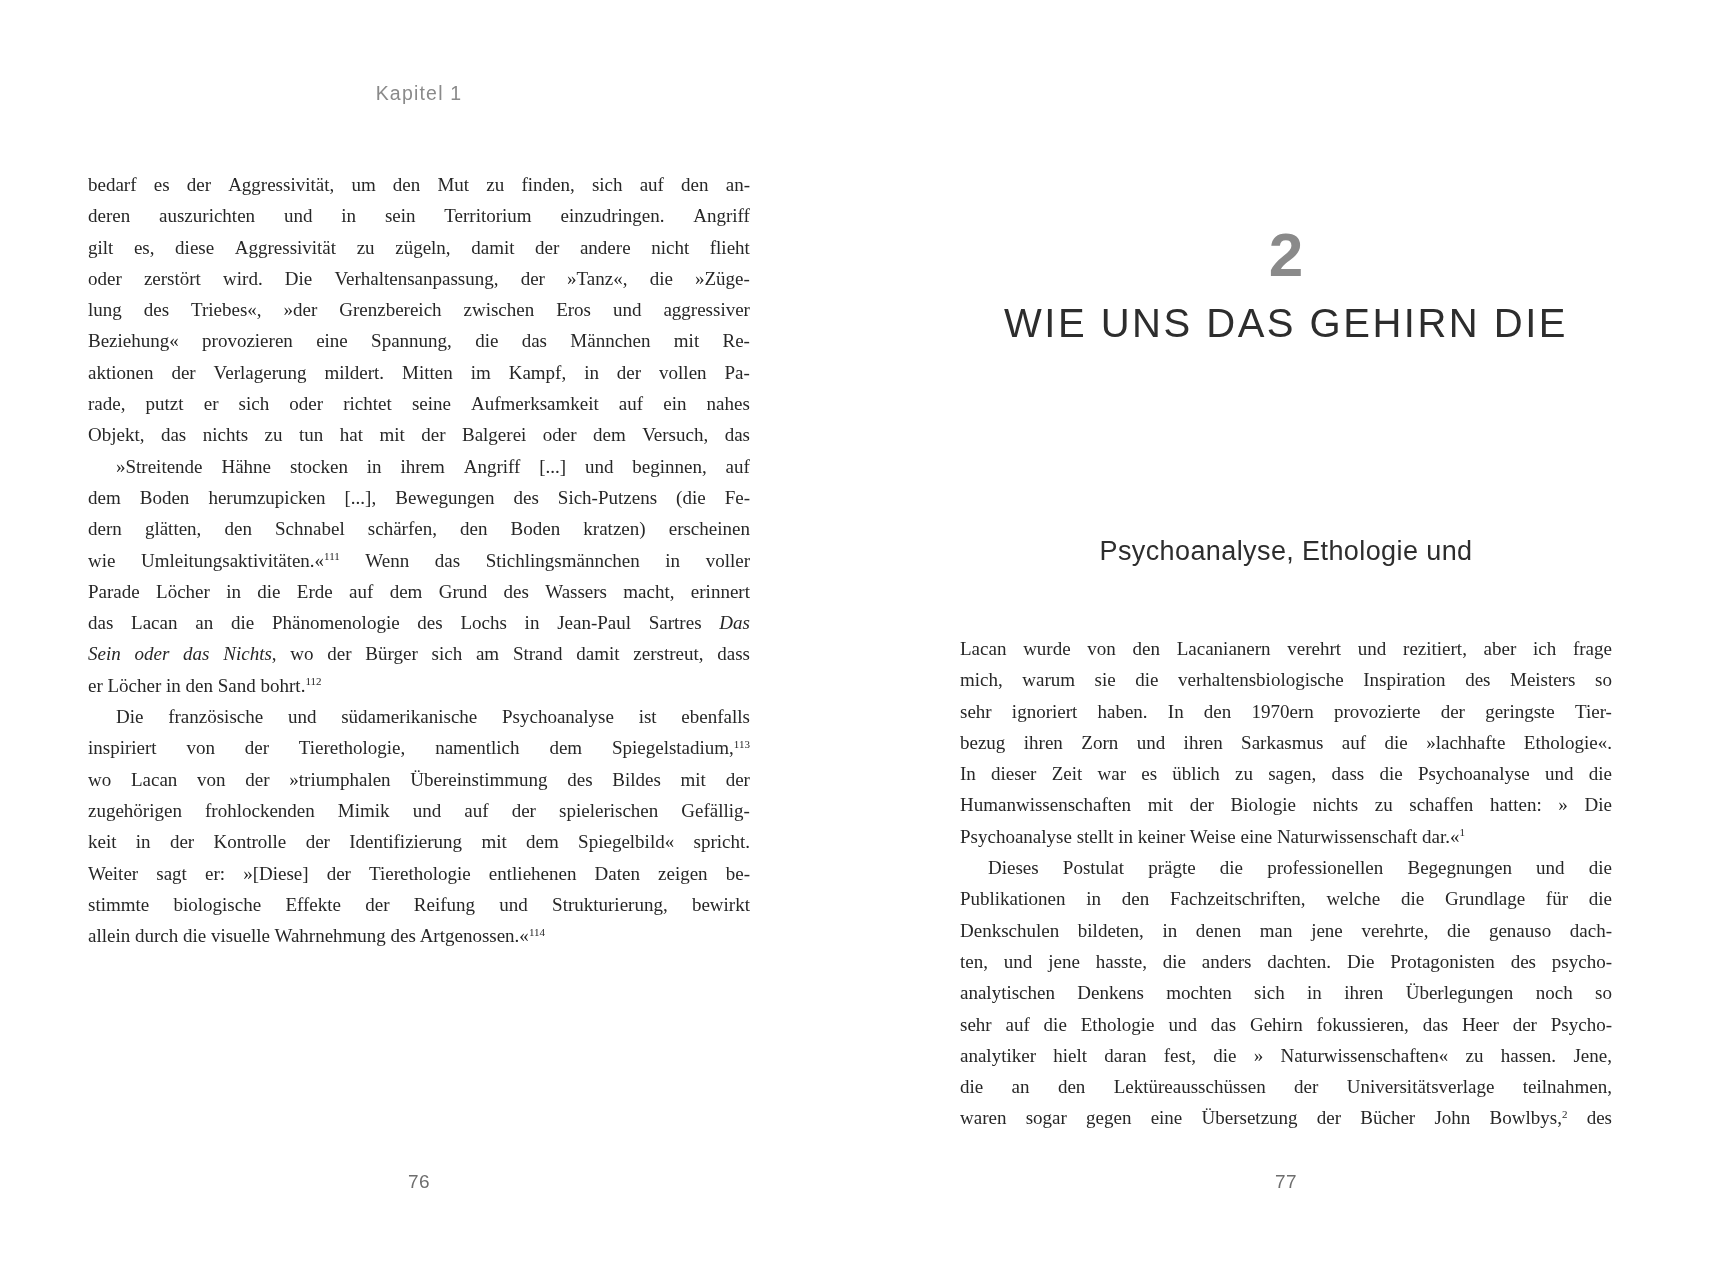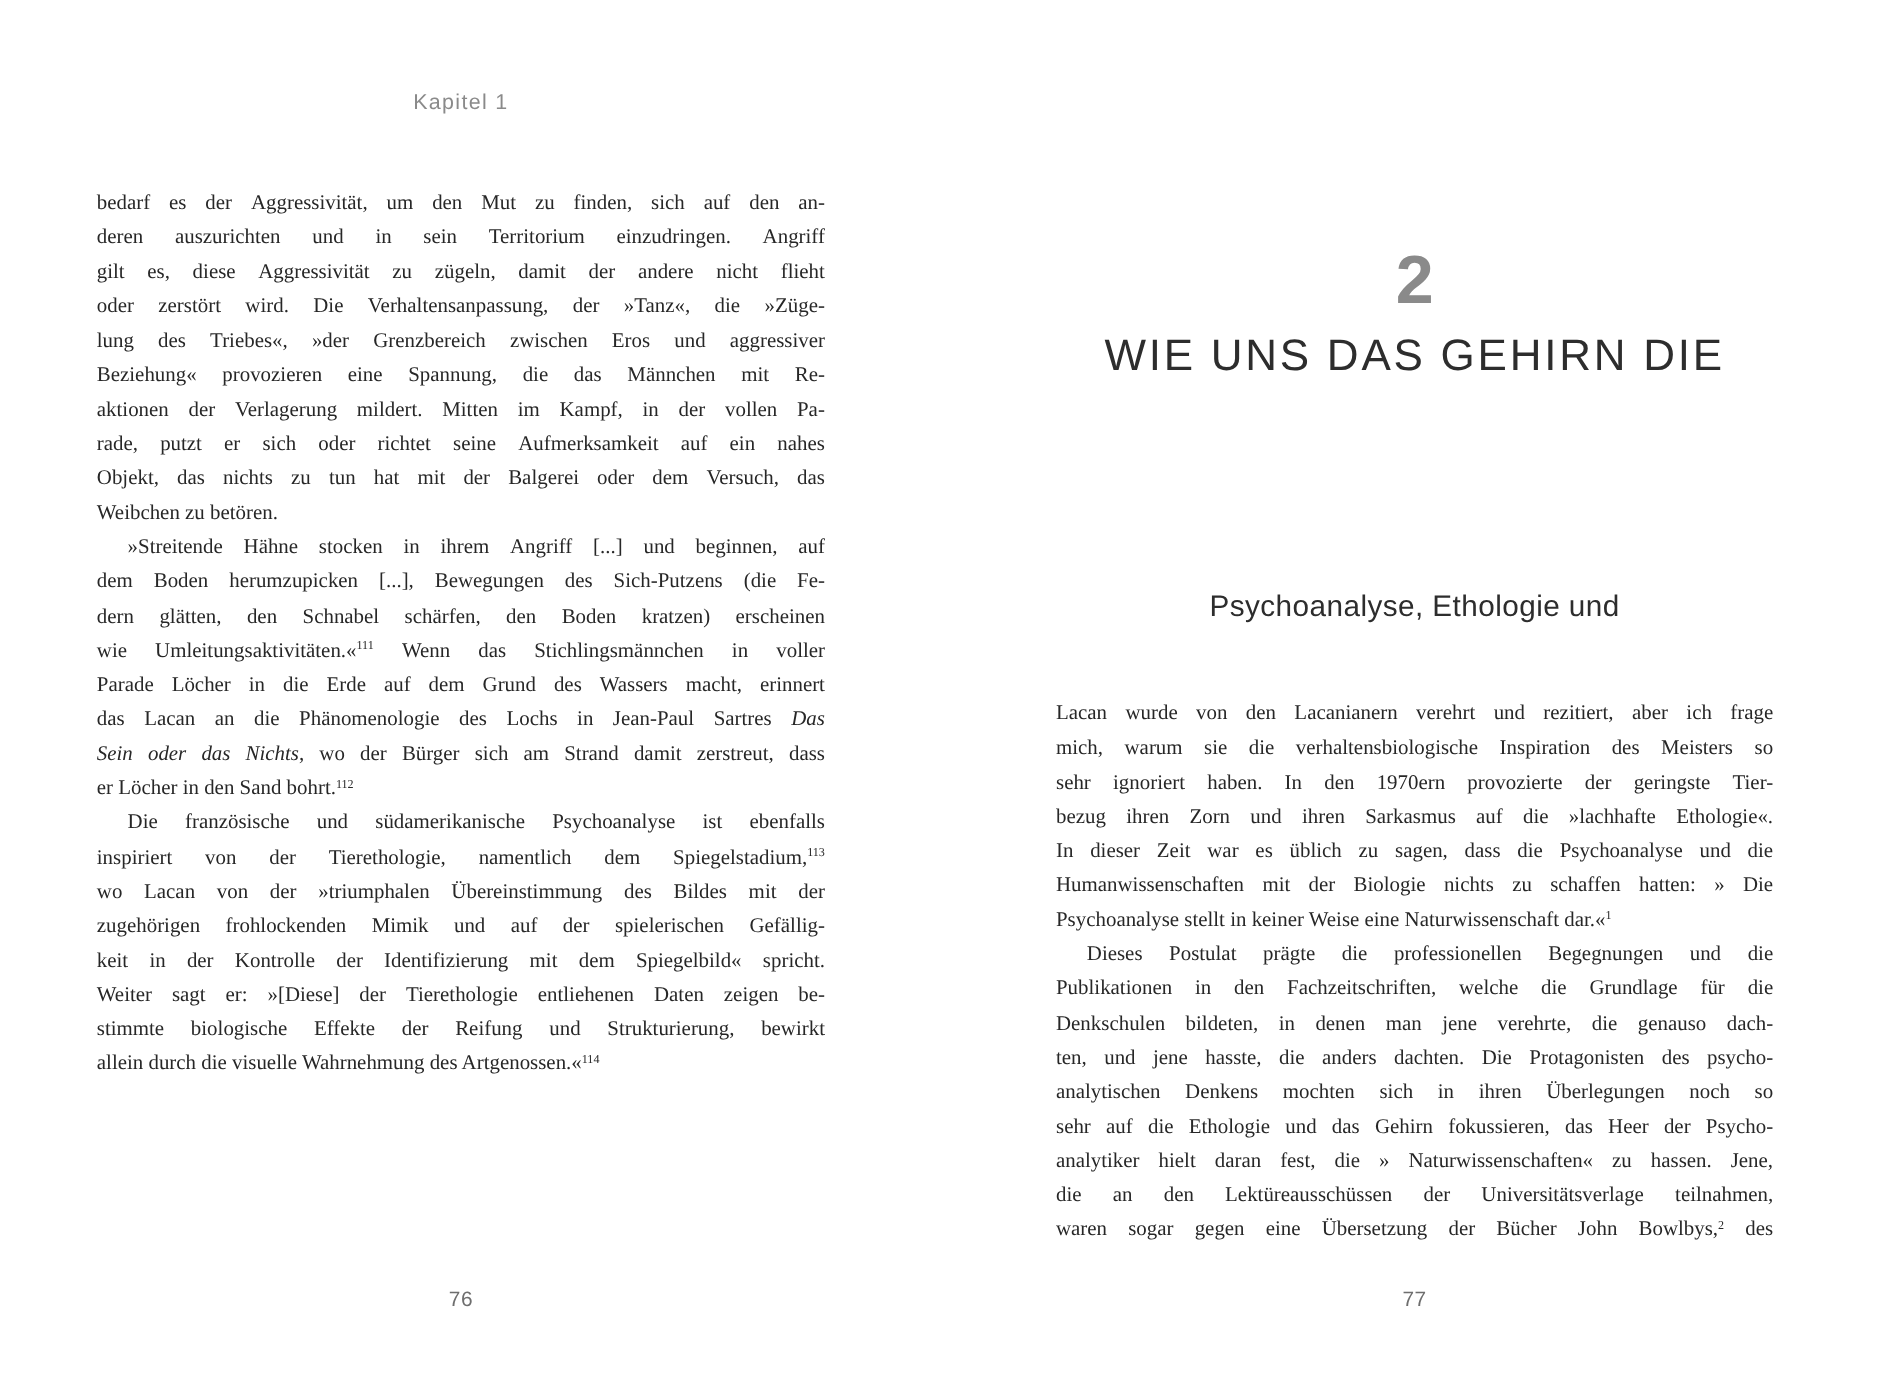--- a/index.html
+++ b/index.html
@@ -177,21 +177,20 @@
             <span class="w"><span>tun</span></span>
             <span class="w"><span>hat</span></span>
             <span class="w"><span>mit</span></span>
             <span class="w"><span>der</span></span>
             <span class="w"><span>Balgerei</span></span>
             <span class="w"><span>oder</span></span>
             <span class="w"><span>dem</span></span>
             <span class="w"><span>Versuch,</span></span>
             <span class="w"><span>das</span></span>
           </div>
-          <div class="line l"><span class="w"><span>Weibchen</span></span> <span class="w"><span>zu</span></span> <span class="w"><span>betören.</span></span></div>
         </div>
         <div>
           <div class="line j ind">
             <span class="w"><span>»Streitende</span></span>
             <span class="w"><span>Hähne</span></span>
             <span class="w"><span>stocken</span></span>
             <span class="w"><span>in</span></span>
             <span class="w"><span>ihrem</span></span>
             <span class="w"><span>Angriff</span></span>
             <span class="w"><span>[...]</span></span>

